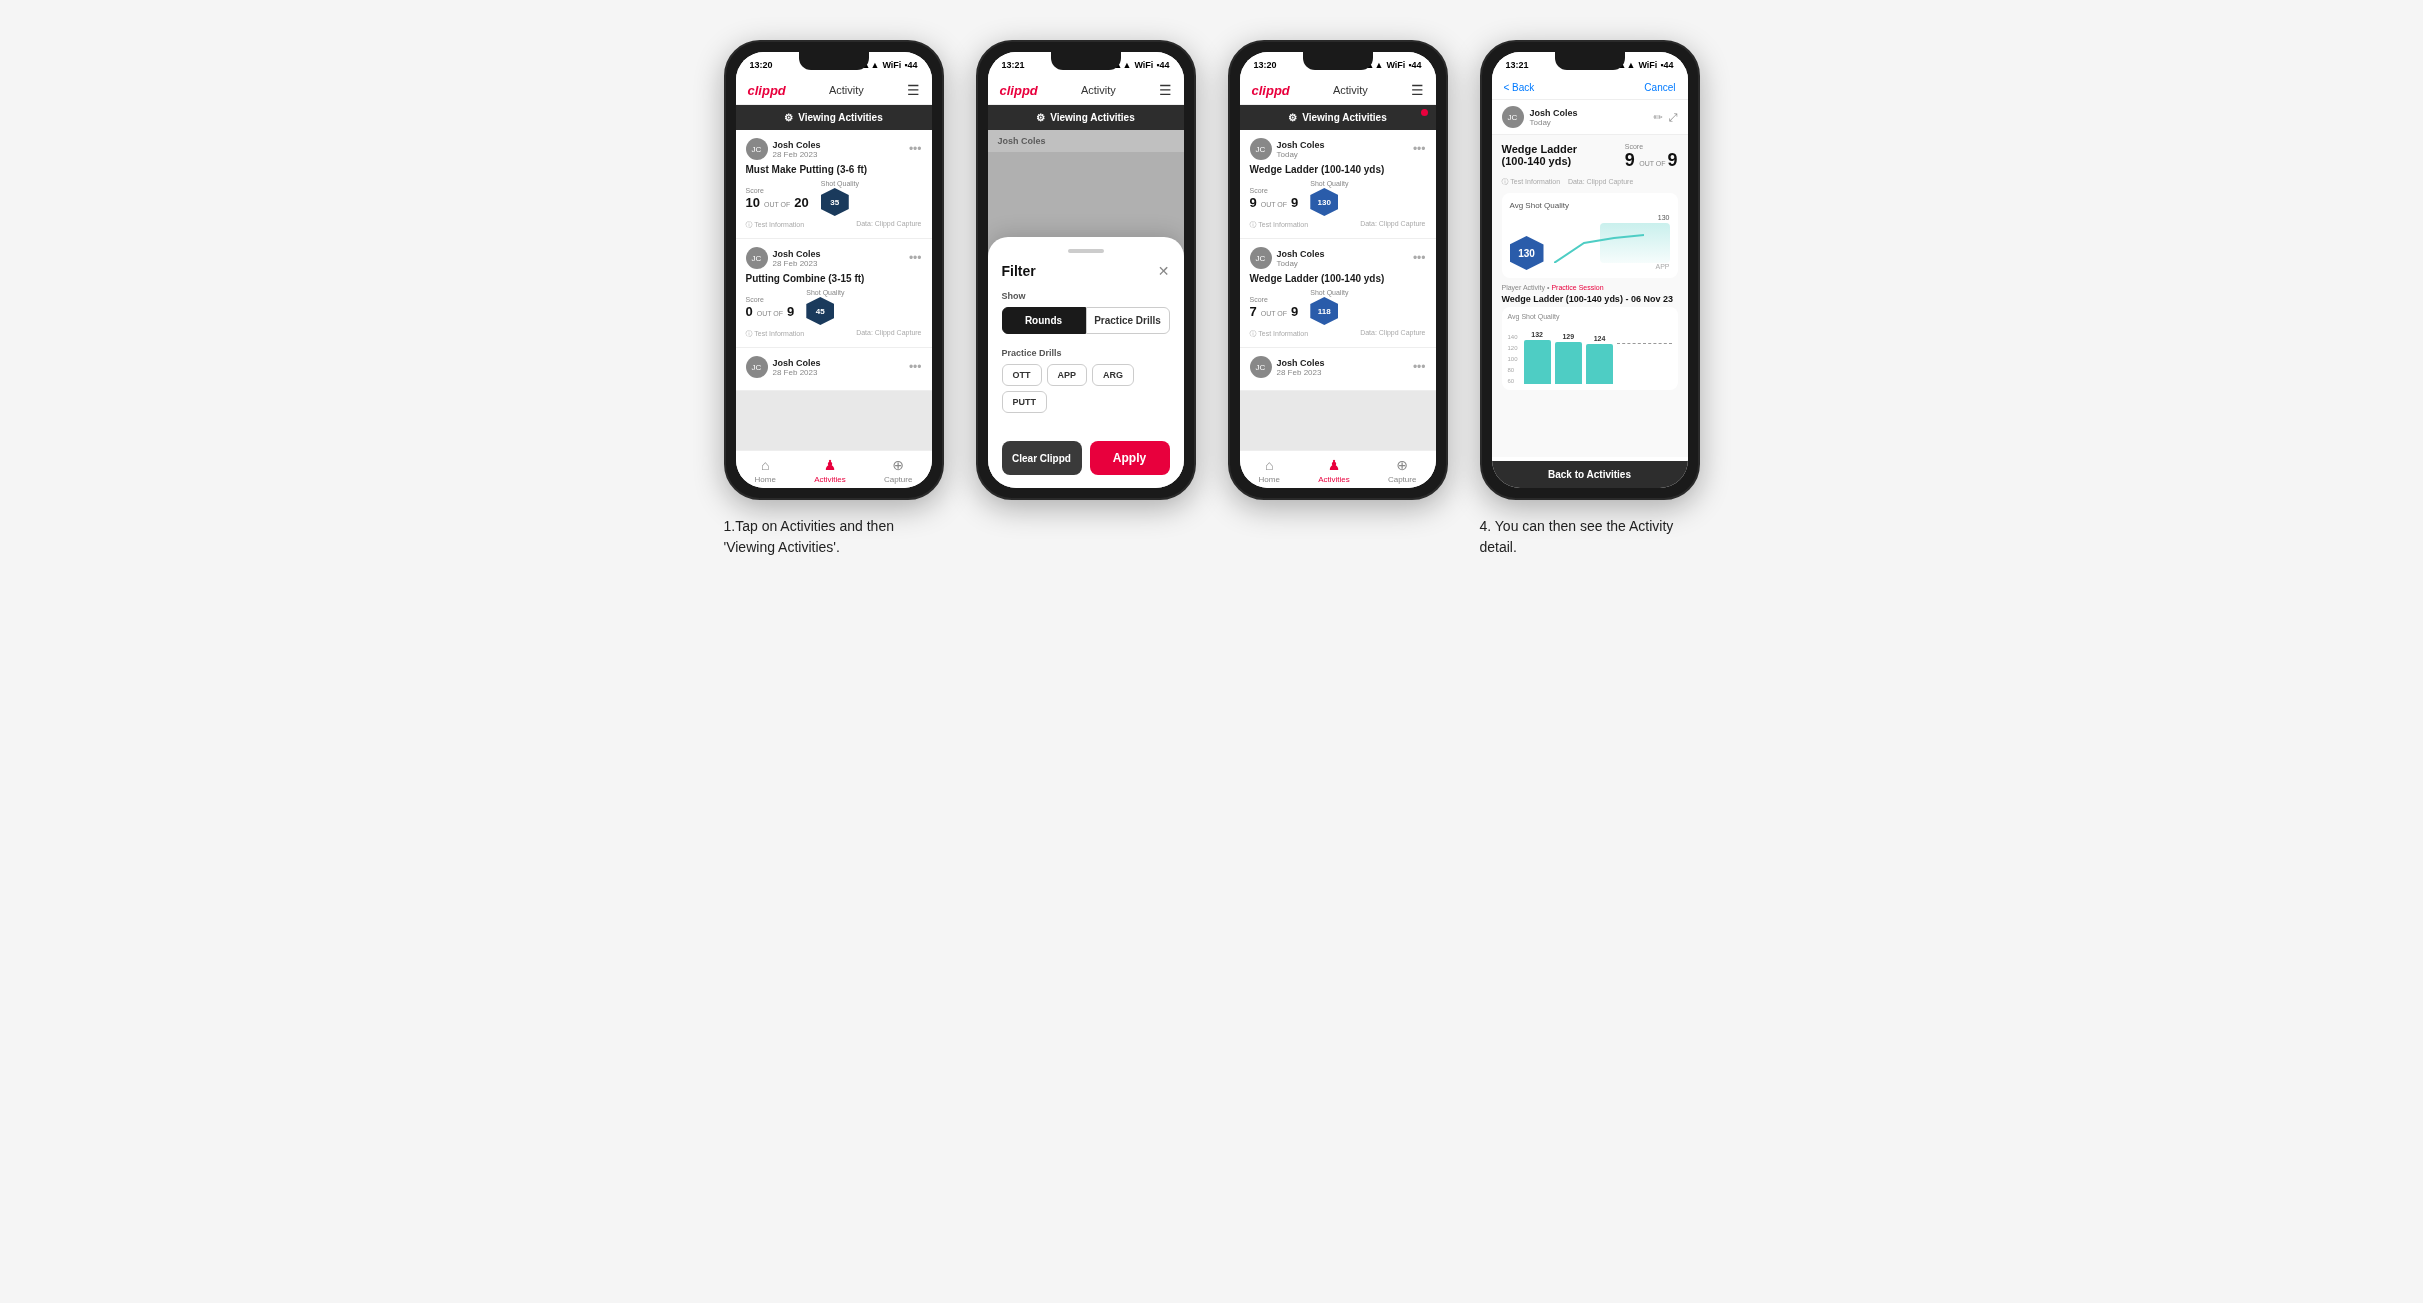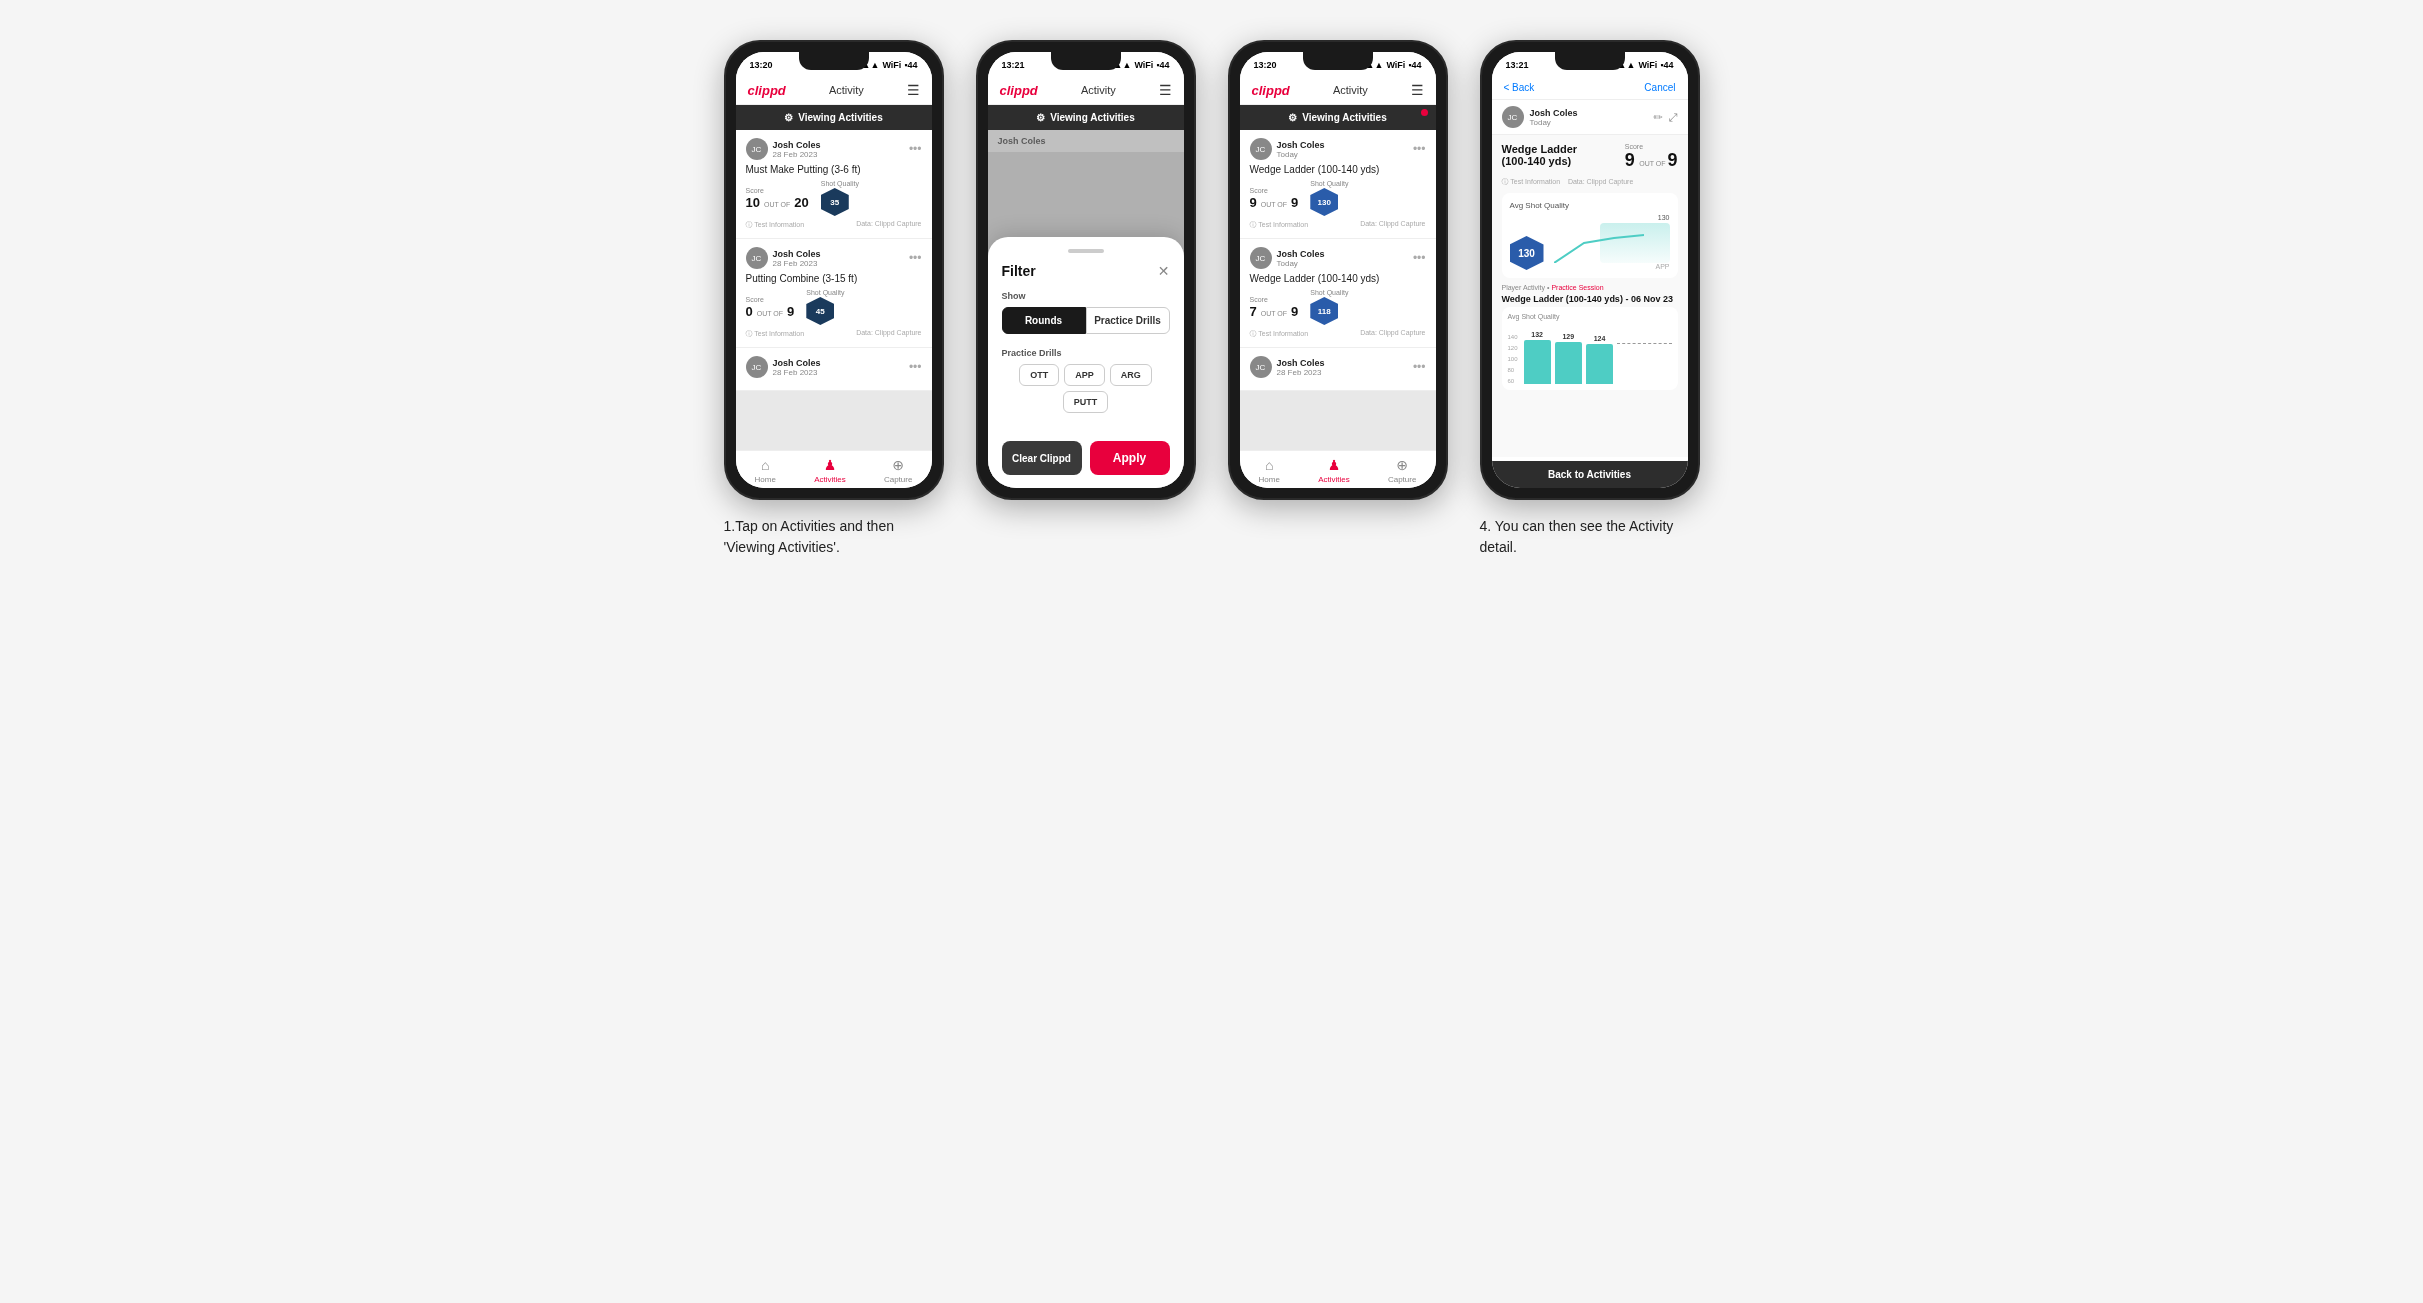--- a/index.html
+++ b/index.html
@@ -156,21 +156,21 @@
       font-size: 8px;
       color: #888;
     }
     .three-dots {
       font-size: 12px;
       color: #aaa;
       cursor: pointer;
     }
     .card-title {
       font-size: 10px;
-      font-weight: 400;
+      font-weight: 700;
       color: #1a1a1a;
       margin-bottom: 5px;
     }
     .card-stats {
       display: flex;
       gap: 12px;
       align-items: center;
       margin-bottom: 4px;
     }
     .stat-label {
@@ -297,21 +297,20 @@
       color: #fff;
       border-color: #1a1a1a;
     }
     .filter-toggle-btn.left { border-radius: 6px 0 0 6px; }
     .filter-toggle-btn.right { border-radius: 0 6px 6px 0; background: #fff; color: #333; }
     .drill-chips {
       display: flex;
       gap: 5px;
       flex-wrap: wrap;
       margin-bottom: 28px;
-      justify-content: center;
     }
     .drill-chip {
       padding: 5px 10px;
       border: 1px solid #ccc;
       border-radius: 6px;
       font-size: 9px;
       font-weight: 600;
       color: #333;
       cursor: pointer;
     }

